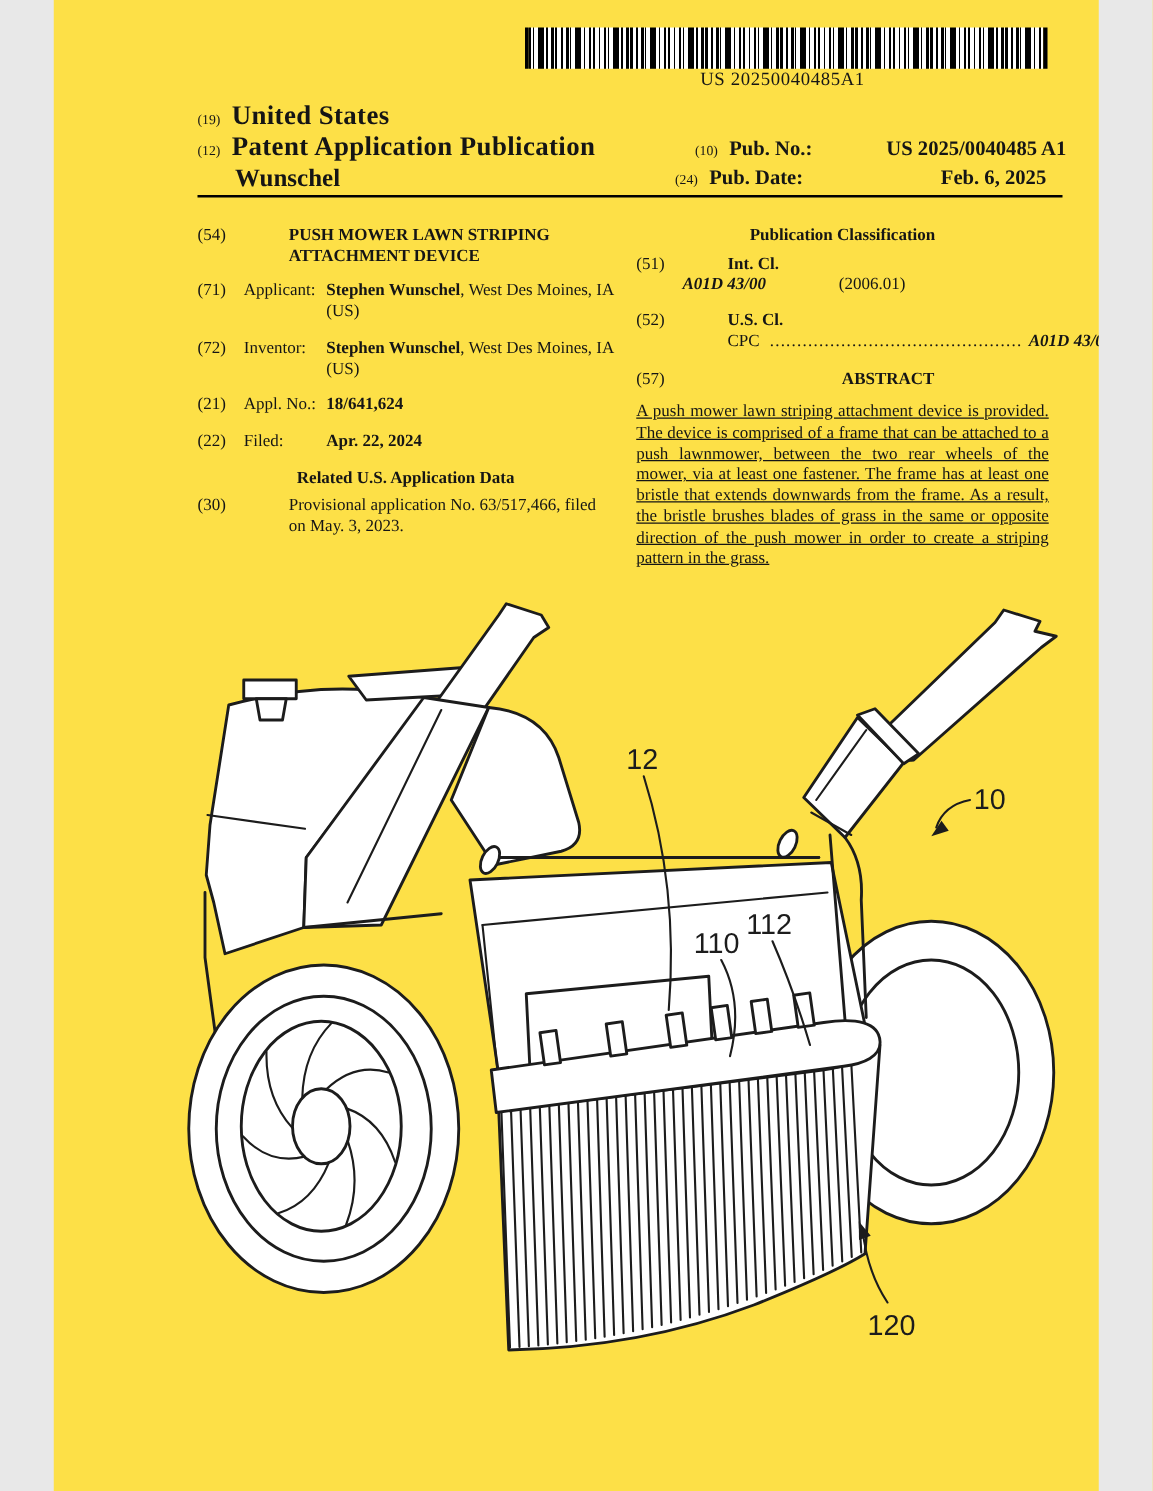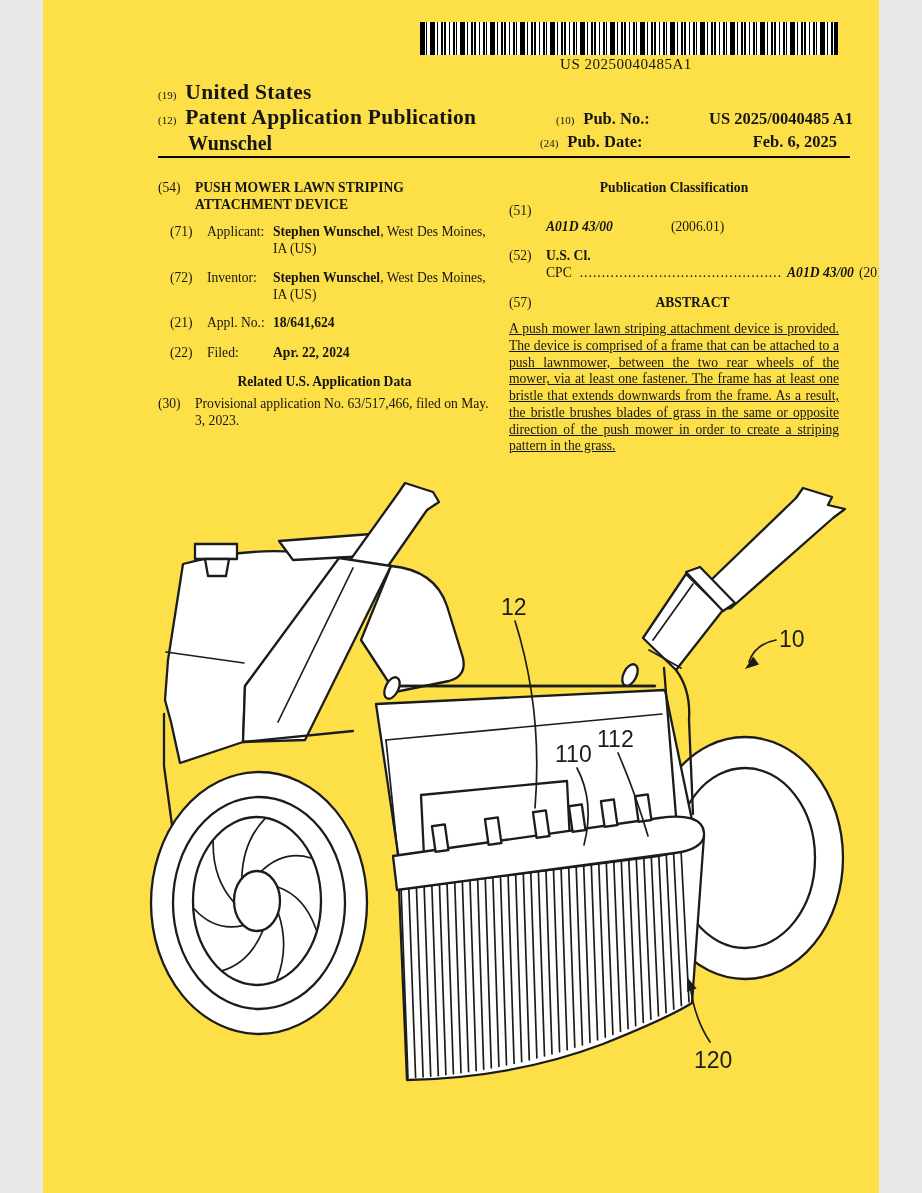--- a/index.html
+++ b/index.html
@@ -33,22 +33,22 @@
   .hr10 { left:497px; top:109px; width:297px; font-size:16.5px; font-weight:bold;margin-left:16px; }
   .hr10 .snum, .hr43 .snum { font-weight:normal; }
   .hr10 .val { margin-left:auto; }
   .hr43 { left:497px; top:132px; width:297px; font-size:16.5px; font-weight:bold; }
   .hr43 .val { margin-left:auto; }
   .rule { position:absolute; left:115px; top:156px; width:692px; height:2px; background:#000; }
   
   .col { position:absolute; top:180px; font-size:13.6px; line-height:1.23; }
   .col-left  { left:115px; width:333px; }
   .col-right { left:466px; width:330px; }
-  .row { display:grid; grid-template-columns:37px 66px 1fr;margin-left:12px; }
-  .row2 { display:grid; grid-template-columns:37px 1fr; }
+  .row { display:grid; grid-template-columns:37px 66px 1fr; }
+  .row2 { display:grid; grid-template-columns:37px 1fr;gap:36px; }
   .b { font-weight:bold; }
   .bi { font-weight:bold; font-style:italic; }
   .center { text-align:center; } .mt11{margin-top:11px;} .mt12{margin-top:12px;}
   .mt13{margin-top:13px;} .mt6{margin-top:6px;} .mt2{margin-top:12px;}
   .cpcline { display:flex; align-items:flex-start; white-space:nowrap; }
   .leader-dots { flex:1; overflow:hidden; margin:0 5px 0 8px; letter-spacing:1px; }
   .abstract { margin-top:10px; text-align:justify;text-decoration:underline; }
   .codegrid { display:grid; grid-template-columns:37px 125px 1fr; }
   
   .fig { position:absolute; left:0; top:0; }
@@ -120,20 +120,21 @@
     <div class="row2 mt6">
       <span>(30)</span>
       <span>Provisional application No. 63/517,466, filed on May. 3, 2023.</span>
     </div>
   </div>
 
   <div class="col col-right">
     <div class="center b">Publication Classification</div>
     <div class="row2 mt6">
       <span>(51)</span>
+      <span class="b">Int. Cl.</span>
     </div>
     <div class="codegrid">
       <span></span>
       <span class="bi">A01D 43/00</span>
       <span>(2006.01)</span>
     </div>
     <div class="row2 mt2">
       <span>(52)</span>
       <span class="b">U.S. Cl.</span>
     </div>

